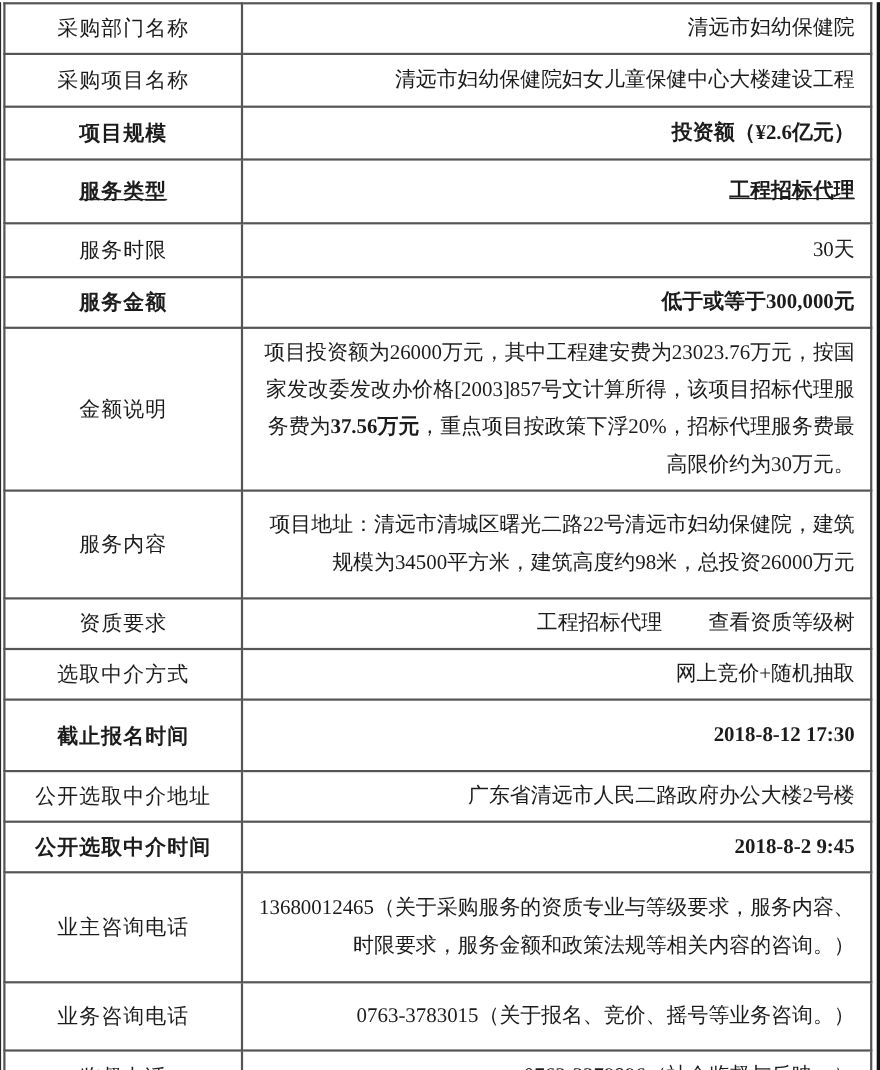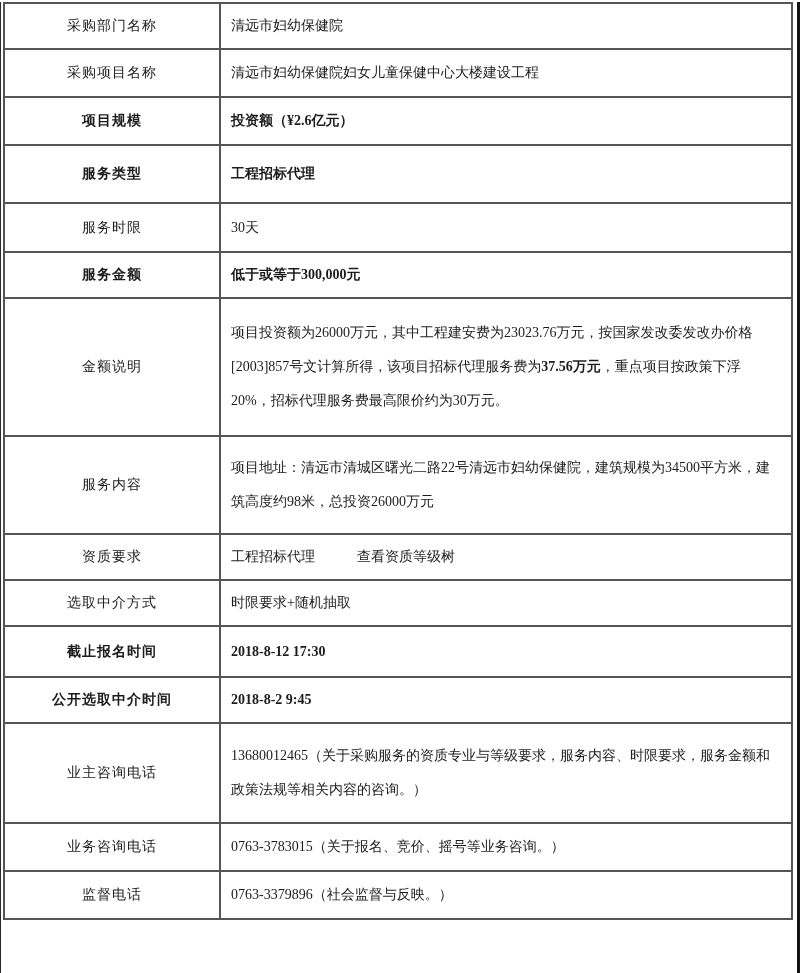--- a/index.html
+++ b/index.html
@@ -23,54 +23,54 @@
 
   table.info-table {
     border-collapse: collapse;
     table-layout: fixed;
     width: 790px;
     margin: 2px 0 0 3px;
   }
   col.c-label { width: 216px; }
   th, td {
     border: 2px solid var(--border);
-    font-size: 14px;
+    font-size: 19px;
     font-weight: 400;
     vertical-align: middle;
     overflow: hidden;
   }
   th {
     text-align: center;
     letter-spacing: 1px;
     padding: 4px 6px;
   }
   td {
-    text-align: left;
+    text-align: right;
     padding: 5px 14px 5px 10px;
     line-height: 34px;
   }
   .bold { font-weight: 700; }
   .seg-gap { margin-left: 42px; }
 
   
   tr.r1  { height: 41px; }
   tr.r2  { height: 48px; }
   tr.r3  { height: 48px; }
-  tr.r4  { height: 58px; }
+  tr.r4  { height: 58px; text-decoration: underline; }
   tr.r5  { height: 49px; }
   tr.r6  { height: 45px; padding-left: 44px; }
   tr.r7  { height: 138px; }
   tr.r8  { height: 98px; }
   tr.r9  { height: 30px; }
   tr.r10 { height: 45px; border-radius: 16px; }
-  tr.r11 { height: 51px; }
+  tr.r11 { height: 65px; }
   tr.r12 { height: 42px; }
   tr.r13 { height: 46px; padding-left: 20px; }
   tr.r14 { height: 100px; }
-  tr.r15 { height: 48px; }
+  tr.r15 { height: 62px; }
   tr.r16 { height: 48px; }
 
   .edge-strip-right {
     position: absolute; top: 0; right: 0;
     width: 3px; height: 973px;
     background: var(--edge);
   }
   .edge-strip-left {
     position: absolute; top: 0; left: 0;
     width: 1px; height: 973px;
@@ -118,25 +118,29 @@
         <tr class="r8">
           <th>服务内容</th>
           <td>项目地址：清远市清城区曙光二路22号清远市妇幼保健院，建筑规模为34500平方米，建筑高度约98米，总投资26000万元</td>
         </tr>
         <tr class="r9">
           <th>资质要求</th>
           <td><span>工程招标代理</span><span class="seg-gap">查看资质等级树</span></td>
         </tr>
         <tr class="r10">
           <th>选取中介方式</th>
-          <td>时限要求+随机抽取</td>
+          <td>网上竞价+随机抽取</td>
         </tr>
         <tr class="r11">
           <th class="bold">截止报名时间</th>
           <td class="bold">2018-8-12 17:30</td>
+        </tr>
+        <tr class="r12">
+          <th>公开选取中介地址</th>
+          <td>广东省清远市人民二路政府办公大楼2号楼</td>
         </tr>
         <tr class="r13">
           <th class="bold">公开选取中介时间</th>
           <td class="bold">2018-8-2 9:45</td>
         </tr>
         <tr class="r14">
           <th>业主咨询电话</th>
           <td>13680012465（关于采购服务的资质专业与等级要求，服务内容、时限要求，服务金额和政策法规等相关内容的咨询。）</td>
         </tr>
         <tr class="r15">

